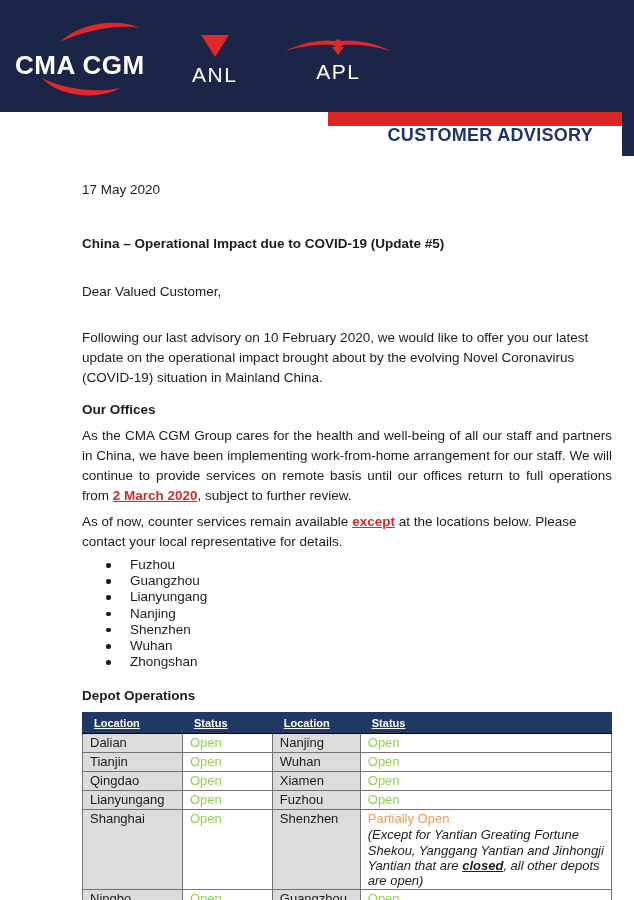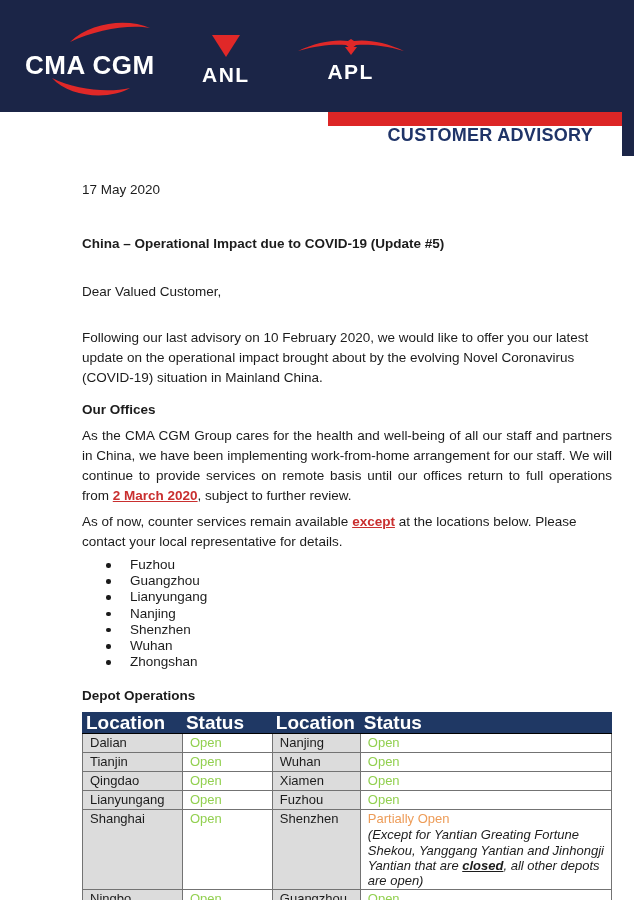--- a/index.html
+++ b/index.html
@@ -5,26 +5,26 @@
   * { margin:0; padding:0; box-sizing:border-box; }
   body { background:#ffffff; font-family:"Liberation Sans", sans-serif; }
   .page {
     position:relative; width:634px; height:900px; margin:0 auto;
     background:#ffffff; overflow:hidden; color:#1a1a1a;
   }
 
   
   .masthead {
     position:absolute; top:0; left:0; width:634px; height:112px;
-    background:#1b2547; display:flex; align-items:center; padding-left:24px;
+    background:#1b2547; display:flex; align-items:center; padding-left:14px;
   }
   .cma-logo { width:150px; height:82px; margin-top:2px; }
   .subbrand { display:flex; flex-direction:column; align-items:center; margin-top:10px; }
   .subbrand .brand-text {
-    color:#ffffff; font-weight:bold; font-size:21px; letter-spacing:1.5px; margin-top:6px;
+    color:#ffffff; font-weight:normal; font-size:21px; letter-spacing:1.5px; margin-top:6px;
   }
   .anl-block { margin-left:28px; }
   .anl-triangle {
     width:0; height:0;
     border-left:14px solid transparent; border-right:14px solid transparent;
     border-top:22px solid #e02828;
   }
   .apl-block { margin-left:46px;text-align:center; }
   .apl-wings { width:110px; height:18px; margin-bottom:-2px; }
   .cnc-block { margin-left:40px; }
@@ -66,22 +66,22 @@
   }
   .depot-heading { margin-top:16px; font-weight:bold; }
 
   
   table.depot { margin-top:6px; width:530px; border-collapse:collapse; font-size:13px; }
   table.depot td, table.depot th {
     border:1px solid #737373; padding:1px 7px; vertical-align:top;
     text-align:left; line-height:16px;
   }
   table.depot th {
-    background:#1f3864; color:#ffffff; font-weight:bold; font-size:19px;
-    border:1px solid #1f3864; border-bottom-color:#000; padding:2px 3px;
+    background:#1f3864; color:#ffffff; font-weight:bold; font-size:11px;
+    border:1px solid #1f3864; border-bottom-color:#000; padding:2px 11px;text-decoration:underline;
   }
   td.loc { background:#dcdcdc; }
   .status-open { color:#92d050; }
   .status-partial { color:#ed9c58; }
   .note { font-style:italic; color:#1c1c1c; line-height:15.2px; }
   .note-closed { font-weight:bold; text-decoration:underline; }
 </style>
 </head>
 <body>
 

